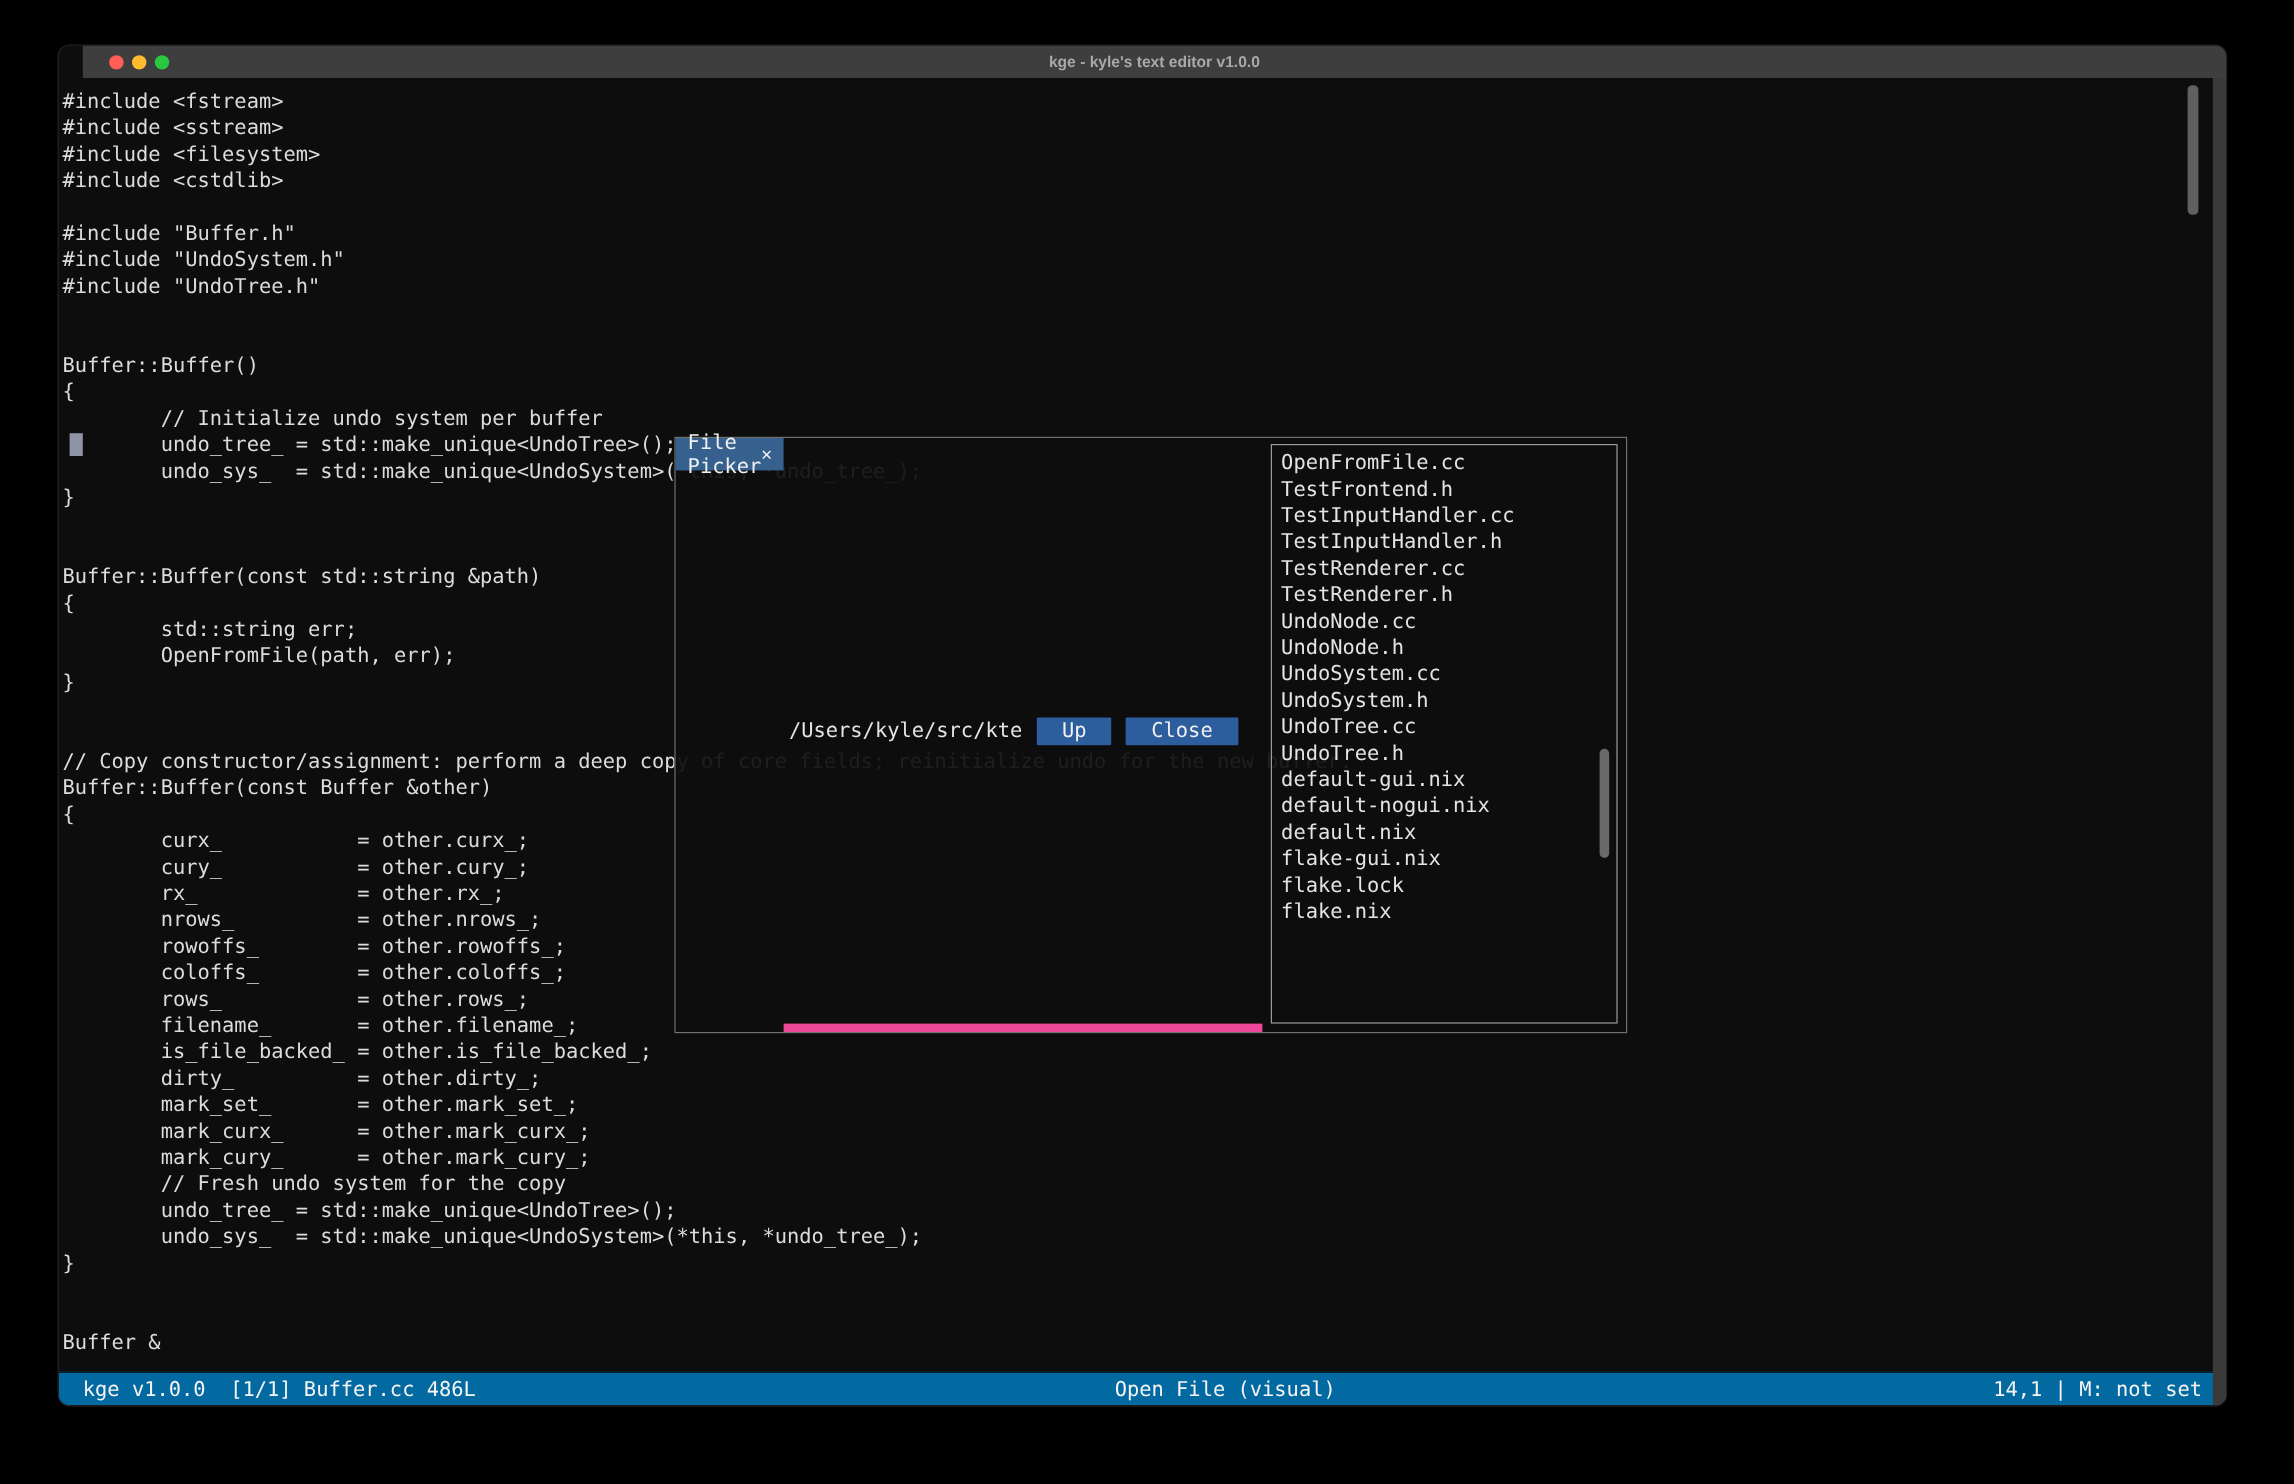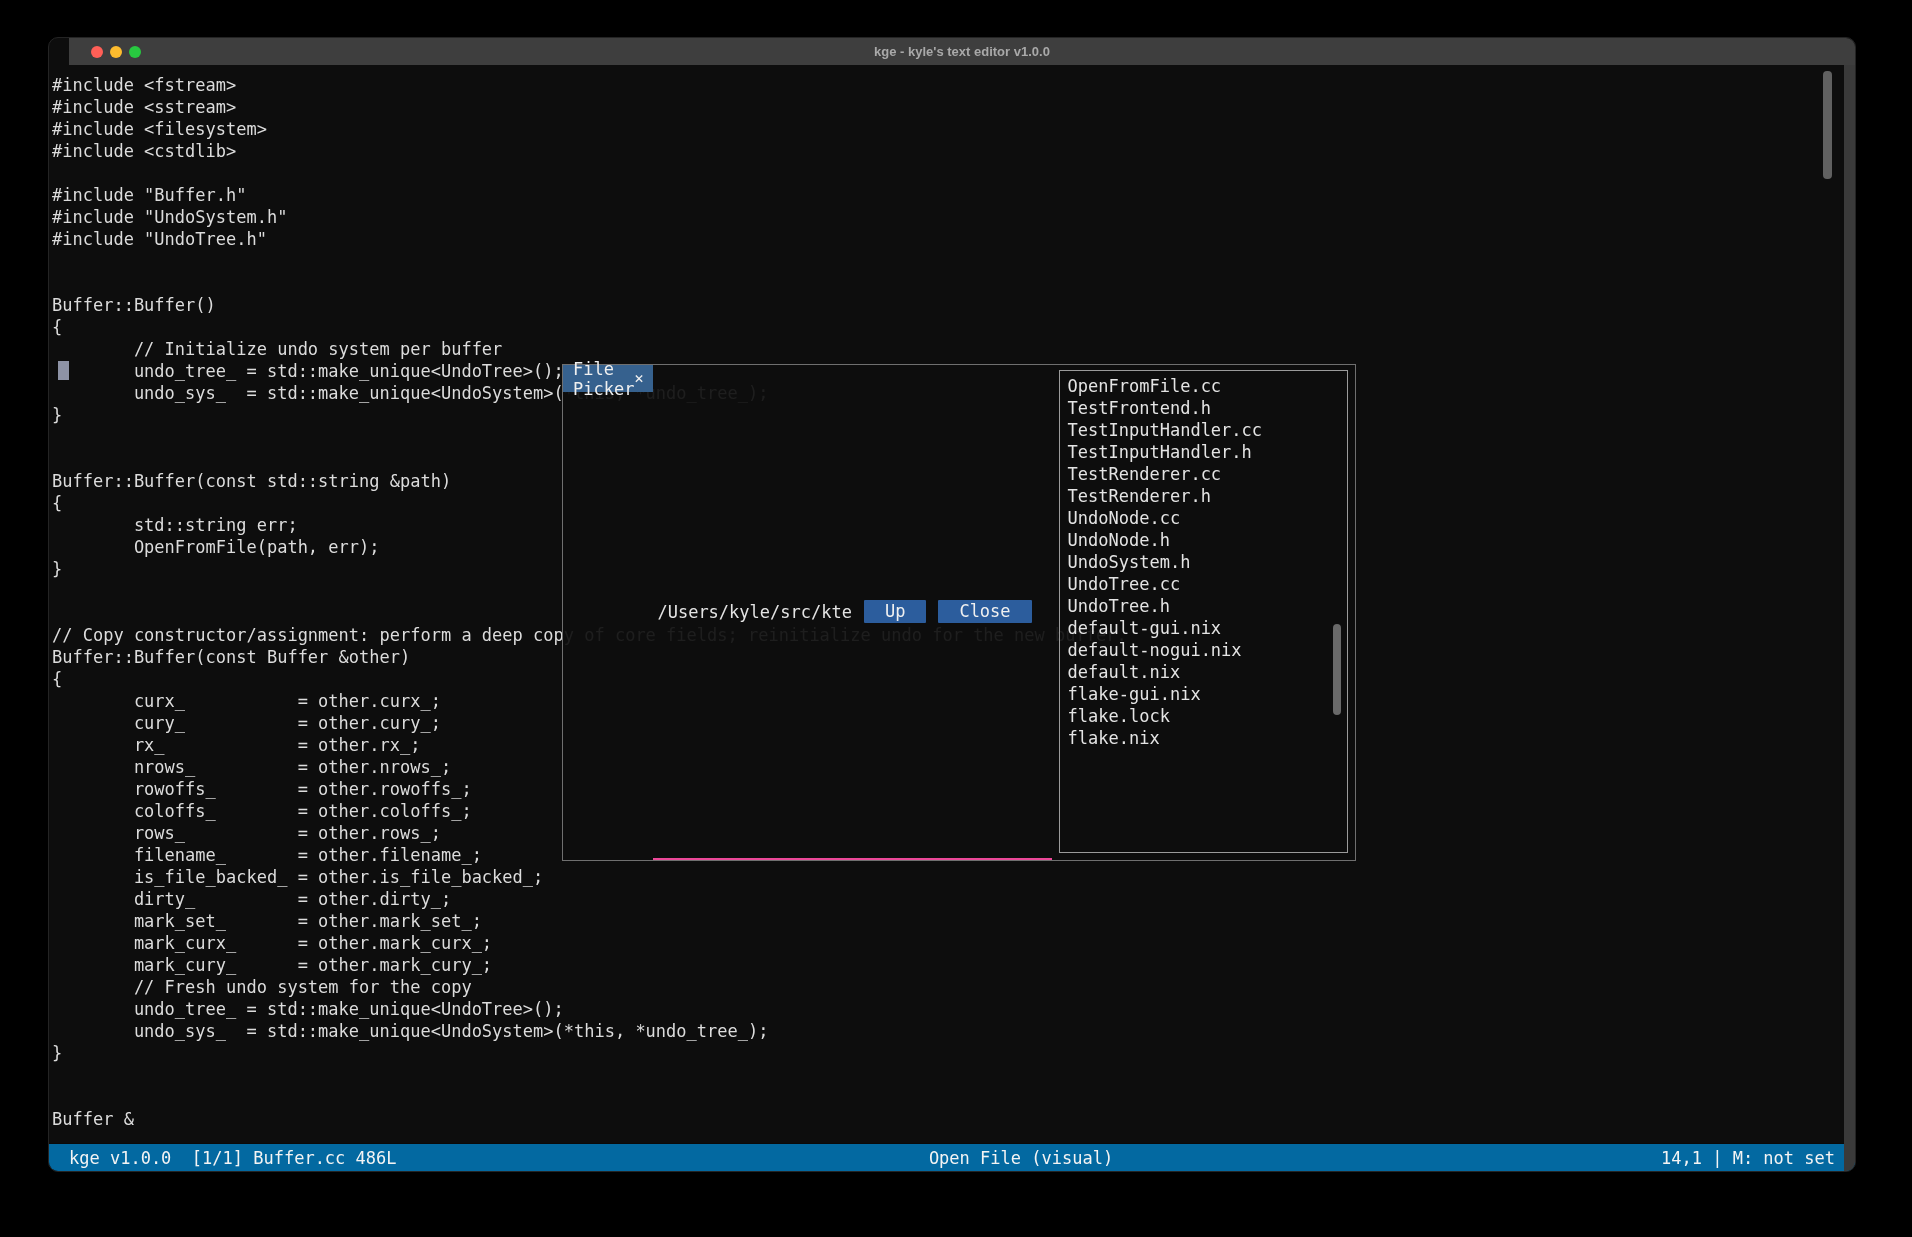--- a/index.html
+++ b/index.html
@@ -46,21 +46,21 @@
     z-index:5;display:flex;flex-direction:row;
     font-family:"DejaVu Sans Mono",monospace;font-size:17px;color:#e4e4e4;
   }
   .dialog-titlebar{
     height:27px;flex:0 0 27px;background:#36618e;display:flex;align-items:center;
     justify-content:space-between;padding:0 10px;color:#f0f0f0;
   }
   .dialog-close{cursor:default;font-size:15px;color:#f0f0f0;line-height:27px;}
   .dialog-pathrow{
     flex:0 0 36px;display:flex;align-items:center;padding:0 8px 0 4px;
-    border-bottom:2px solid #ec4899;
+    border-bottom:7px solid #ec4899;
   }
   .dialog-path{margin-right:12px;}
   .dlg-btn{
     background:#2c5d9d;color:#f0f0f0;padding:0px 21px;margin-right:12px;
     font-family:"DejaVu Sans Mono",monospace;font-size:17px;line-height:23px;
     border:none;border-radius:1px;
   }
   .dialog-namerow{
     flex:0 0 27px;display:flex;align-items:center;padding:0 8px;
     border-bottom:1px solid #7a7a7a;
@@ -172,20 +172,21 @@
         <div class="file-item"><span>TestInputHandler.h</span></div>
 
         <div class="file-item"><span>TestRenderer.cc</span></div>
 
         <div class="file-item"><span>TestRenderer.h</span></div>
 
         <div class="file-item"><span>UndoNode.cc</span></div>
 
         <div class="file-item"><span>UndoNode.h</span></div>
 
+        <div class="file-item"><span>UndoSystem.cc</span></div>
 
         <div class="file-item"><span>UndoSystem.h</span></div>
 
         <div class="file-item"><span>UndoTree.cc</span></div>
 
         <div class="file-item"><span>UndoTree.h</span></div>
 
         <div class="file-item"><span>default-gui.nix</span></div>
 
         <div class="file-item"><span>default-nogui.nix</span></div>

